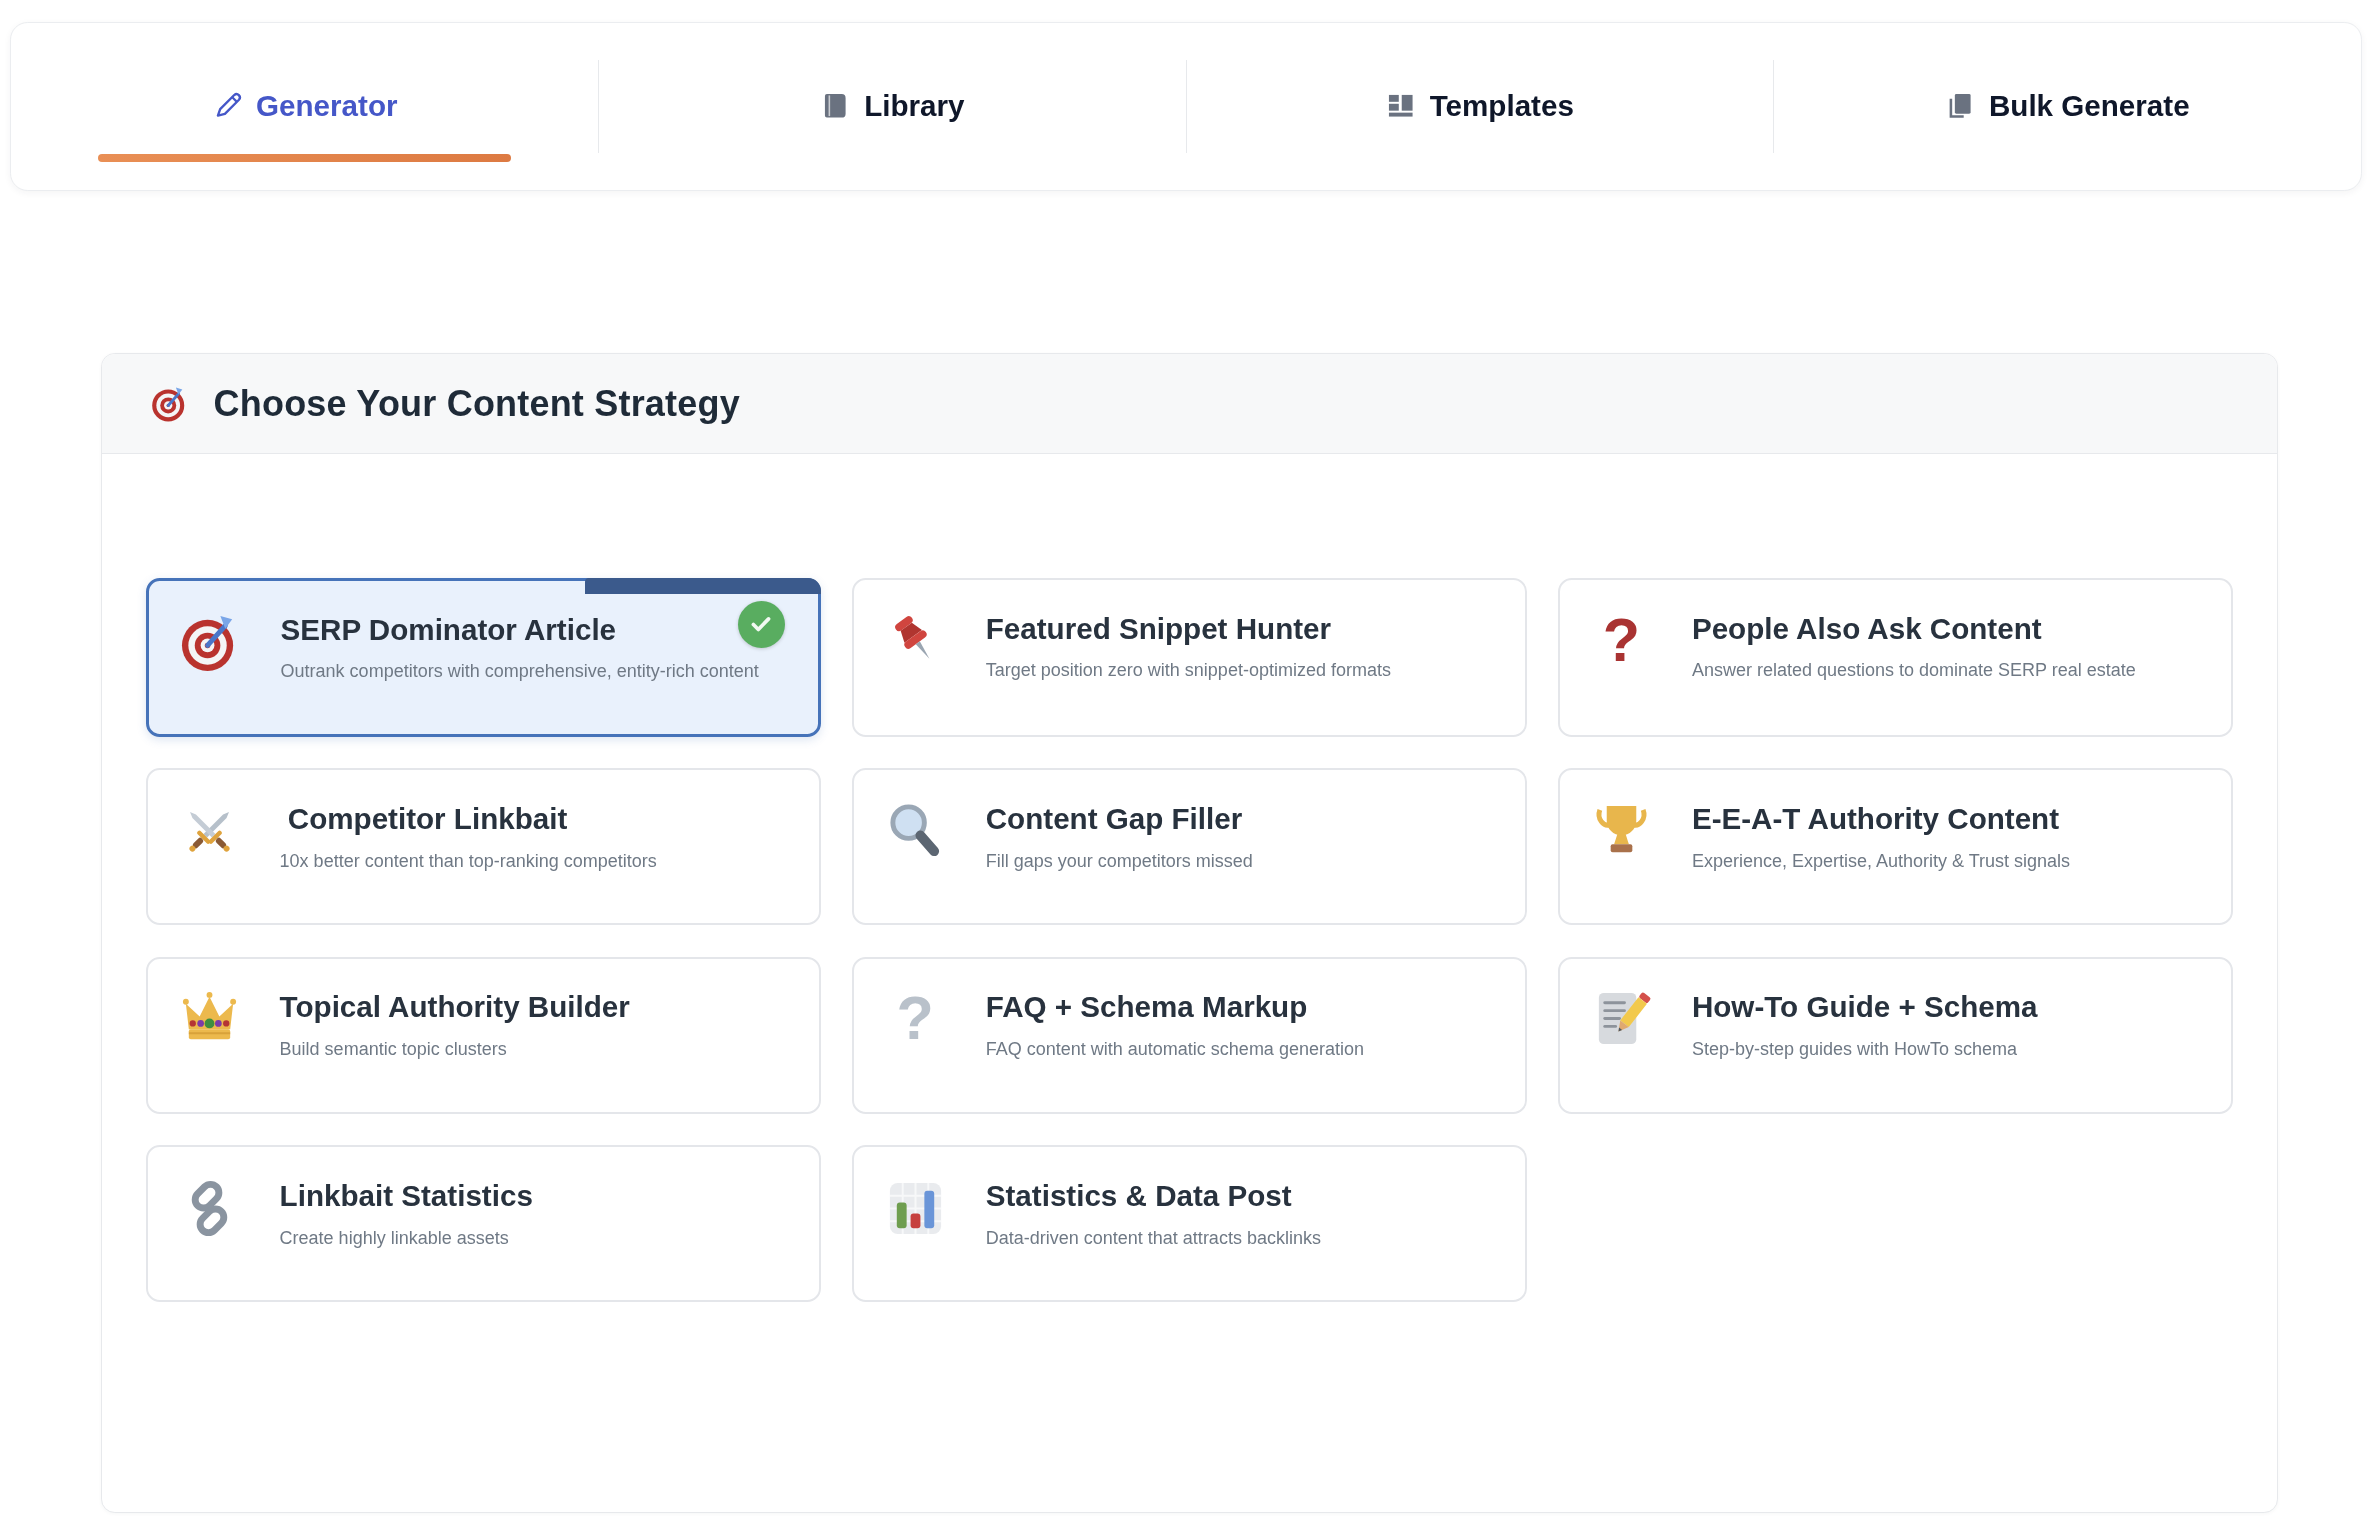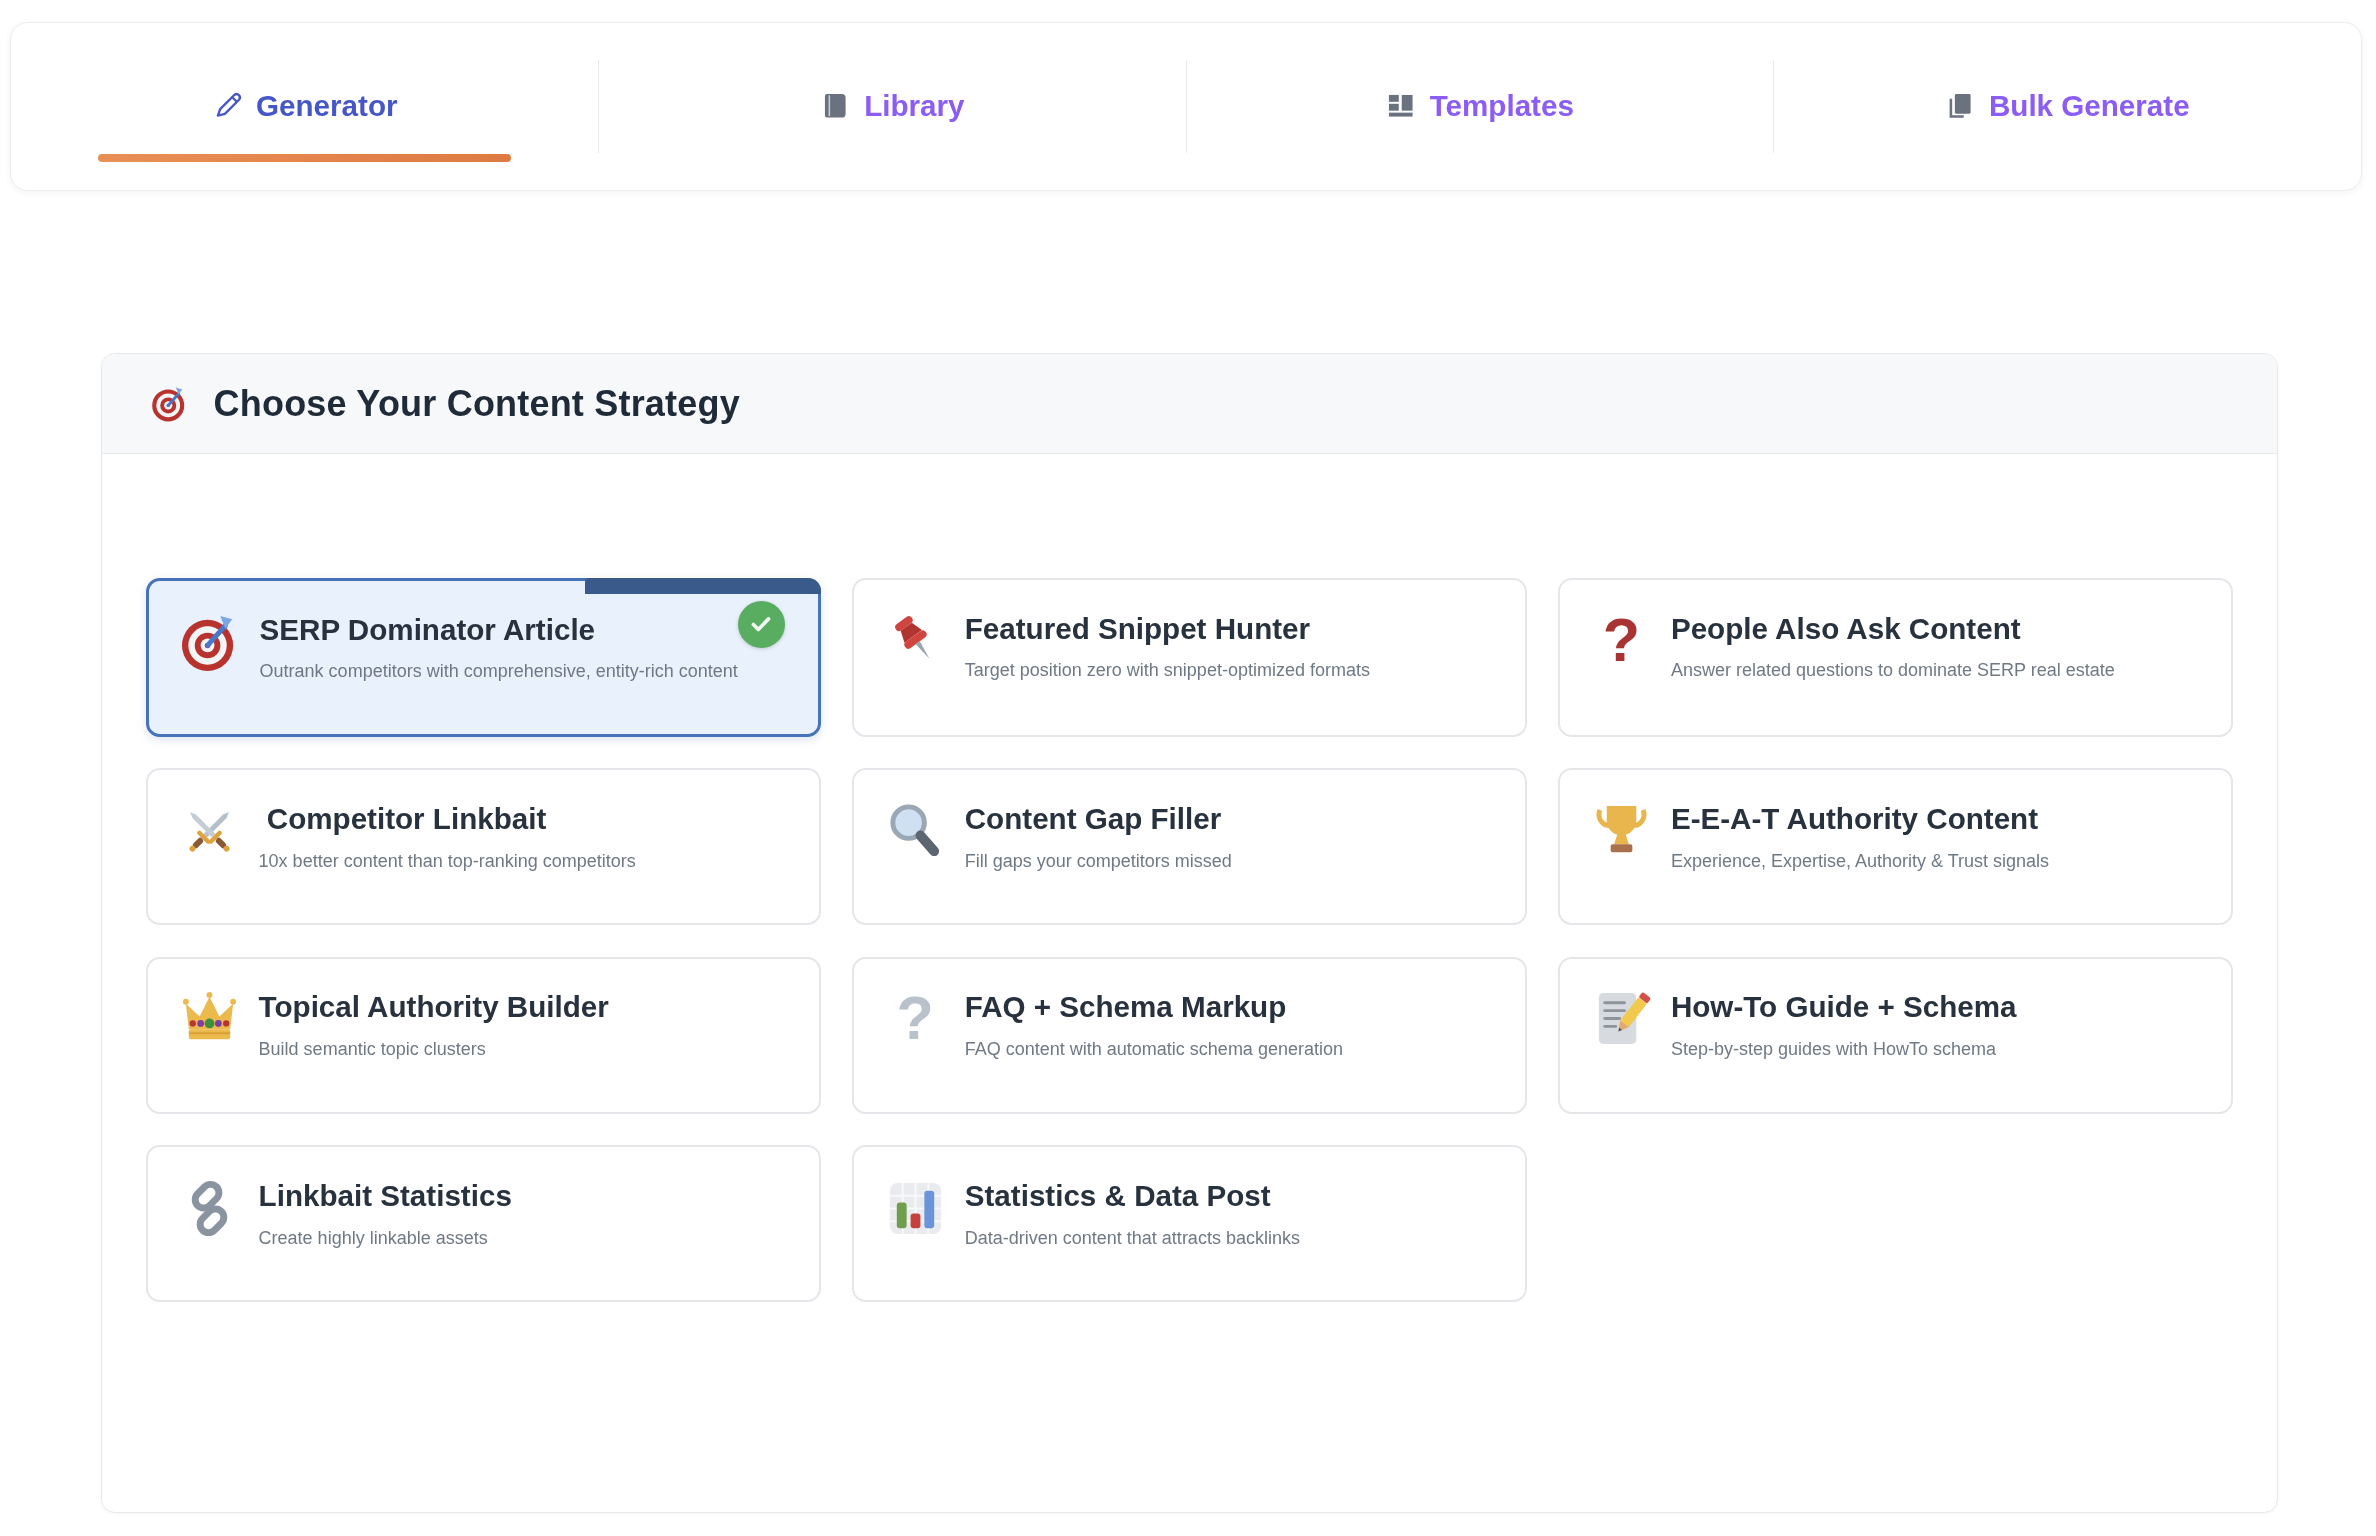--- a/index.html
+++ b/index.html
@@ -13,21 +13,21 @@
   
   .tabbar {
     position:absolute; left:9.9px; top:21.7px; width:2352px; height:169px;
     background:#fff; border:1px solid #ebedf0; border-radius:17.7px;
     box-shadow:0 2px 7.9px rgba(30,40,60,.05);
     display:flex; overflow:hidden;
   }
   .tab {
     flex:1 1 0; display:flex; align-items:center; justify-content:center;
     gap:12.8px; position:relative; cursor:pointer;
-    font-size:29.6px; font-weight:600; color:#8b5cf6;
+    font-size:29.6px; font-weight:600; color:#0f172a;
   }
   .tab:not(:first-child)::before {
     content:''; position:absolute; left:0; top:37px; bottom:37px;
     width:1px; background:#e7e9ec;
   }
   .tab.active { color:#4557c8; }
   .tab .underline {
     display:none;
   }
   .tab.active .underline {
@@ -52,21 +52,21 @@
 
   .grid {
     padding:124px 44px 39px 44px;
     display:grid; grid-template-columns:repeat(3,1fr); gap:31.5px;
     align-items:stretch;
   }
   .card {
     position:relative; background:#fff;
     border:2px solid #e4e6ea; border-radius:13.8px;
     padding:29.6px 31.5px 49px 29.6px;
-    display:flex; align-items:flex-start; gap:18px;
+    display:flex; align-items:flex-start; gap:39px;
     cursor:pointer;
   }
   .card.selected {
     background:#e9f1fc; border:3px solid #4673b9;
     box-shadow:0 3px 9.9px rgba(70,115,185,.18);
   }
   .card .strip {
     display:none;
   }
   .card.selected .strip {

